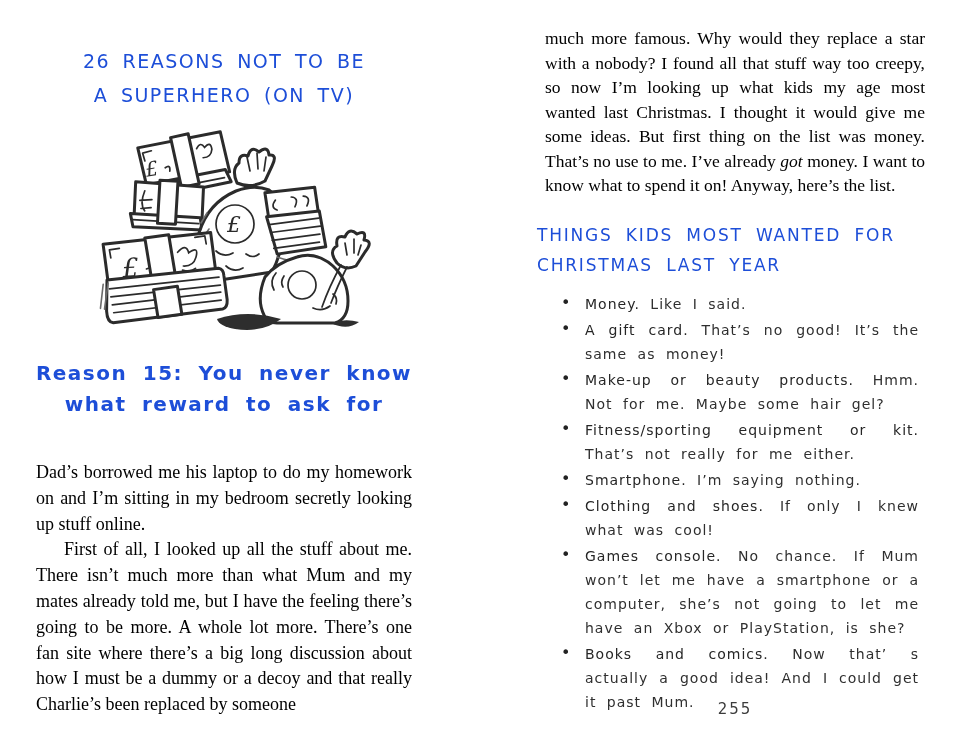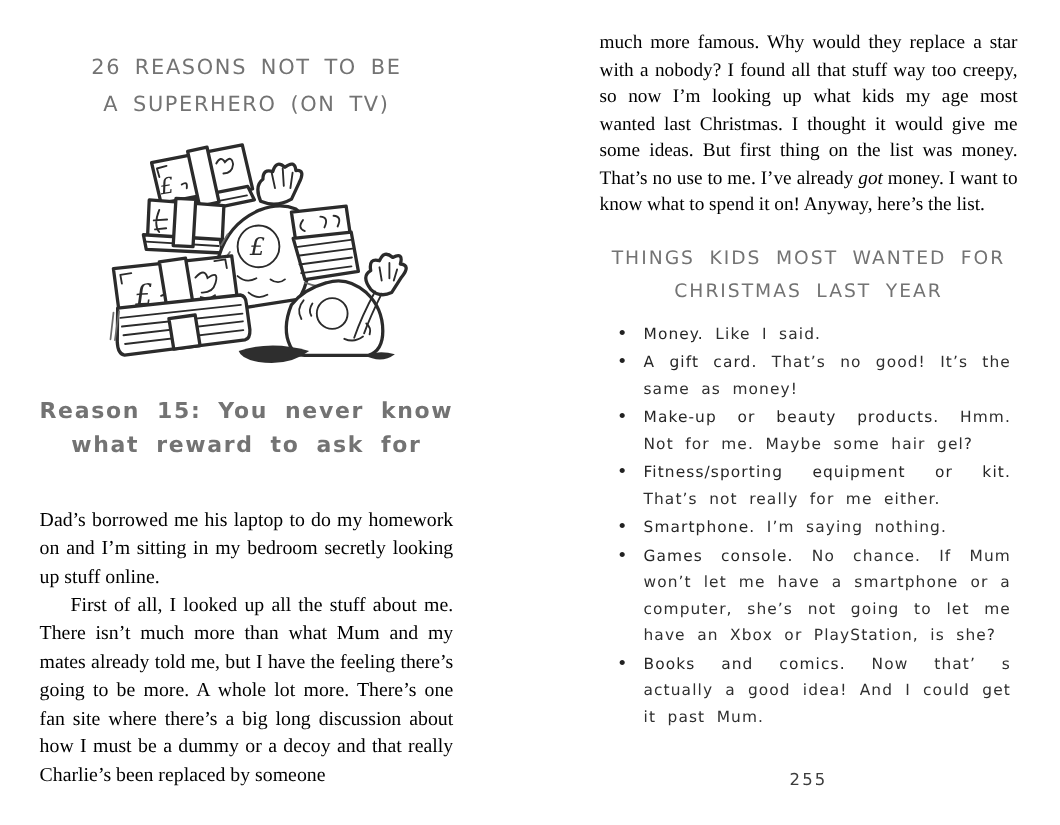--- a/index.html
+++ b/index.html
@@ -1,39 +1,39 @@
 <!DOCTYPE html>
 <html><head>
 <meta charset="utf-8">
 <style>
   html,body{margin:0;padding:0;background:#ffffff;}
   .spread{position:relative;width:964px;height:750px;background:#ffffff;overflow:hidden;color:#333;}
   .page{position:absolute;top:0;height:750px;}
   .page-left{left:36px;width:376px;}
   .page-right{left:545px;width:380px;}
 
-  .hand{font-family:"DejaVu Sans",sans-serif;color:#737373;}
+  .hand{font-family:"DejaVu Sans",sans-serif;color:#1d4ed8;}
   .serif{font-family:"Liberation Serif",serif;color:#000000;}
 
   .chapter-title{position:absolute;top:44px;left:0;width:100%;text-align:center;
     font-size:19px;letter-spacing:1.5px;word-spacing:5px;line-height:34px;}
   .illustration{position:absolute;left:59px;top:126px;width:316px;height:214px;}
   .reason-heading{position:absolute;top:358px;left:-6px;width:388px;text-align:center;
     font-size:20px;letter-spacing:1.5px;word-spacing:7px;line-height:31px;font-weight:bold;}
 
   .body-left{position:absolute;top:460px;left:0;width:376px;
     font-size:18px;line-height:25.8px;text-align:justify;}
   .body-left p{margin:0;}
   .body-left p.indent{text-indent:28px;}
 
   .body-right{position:absolute;top:26px;left:0;width:380px;
     font-size:17.5px;line-height:24.5px;text-align:justify;}
   .body-right p{margin:0;}
 
-  .list-heading{position:absolute;top:220px;left:-8px;width:396px;text-align:center;
+  .list-heading{position:absolute;top:220px;left:-8px;width:396px;text-align:left;
     font-size:17px;letter-spacing:1.8px;word-spacing:6px;line-height:30px;}
 
   .wanted-list{position:absolute;top:292px;left:12px;width:362px;margin:0;padding:0;
     list-style:none;font-family:"DejaVu Sans",sans-serif;font-size:14px;color:#2f2f2f;
     letter-spacing:1px;word-spacing:5px;line-height:24px;text-align:justify;}
   .wanted-list li{position:relative;margin:0 0 2px 0;padding-left:28px;}
   .wanted-list li::before{content:"\2022";position:absolute;left:4px;top:-1px;font-size:16px;color:#222;}
   .wanted-list .lead{font-weight:400;color:#262626;}
 
   .page-number{position:absolute;top:700px;left:0;width:100%;text-align:center;
@@ -144,20 +144,21 @@
       <div>THINGS KIDS MOST WANTED FOR</div>
       <div>CHRISTMAS LAST YEAR</div>
     </div>
 
     <ul class="wanted-list">
       <li><span class="lead">Money.</span> <span>Like I said.</span></li>
       <li><span class="lead">A gift card.</span> <span>That’s no good! It’s the same as money!</span></li>
       <li><span class="lead">Make-up or beauty products.</span> <span>Hmm. Not for me. Maybe some hair gel?</span></li>
       <li><span class="lead">Fitness/sporting equipment or kit.</span> <span>That’s not really for me either.</span></li>
       <li><span class="lead">Smartphone.</span> <span>I’m saying nothing.</span></li>
+      <li><span class="lead">Clothing and shoes.</span> <span>If only I knew what was cool!</span></li>
       <li><span class="lead">Games console.</span> <span>No chance. If Mum won’t let me have a smartphone or a computer, she’s not going to let me have an Xbox or PlayStation, is she?</span></li>
       <li><span class="lead">Books and comics.</span> <span>Now that’ s actually a good idea! And I could get it past Mum.</span></li>
     </ul>
 
     <div class="page-number hand">255</div>
   </div>
 
 </div>
 
 </body></html>

